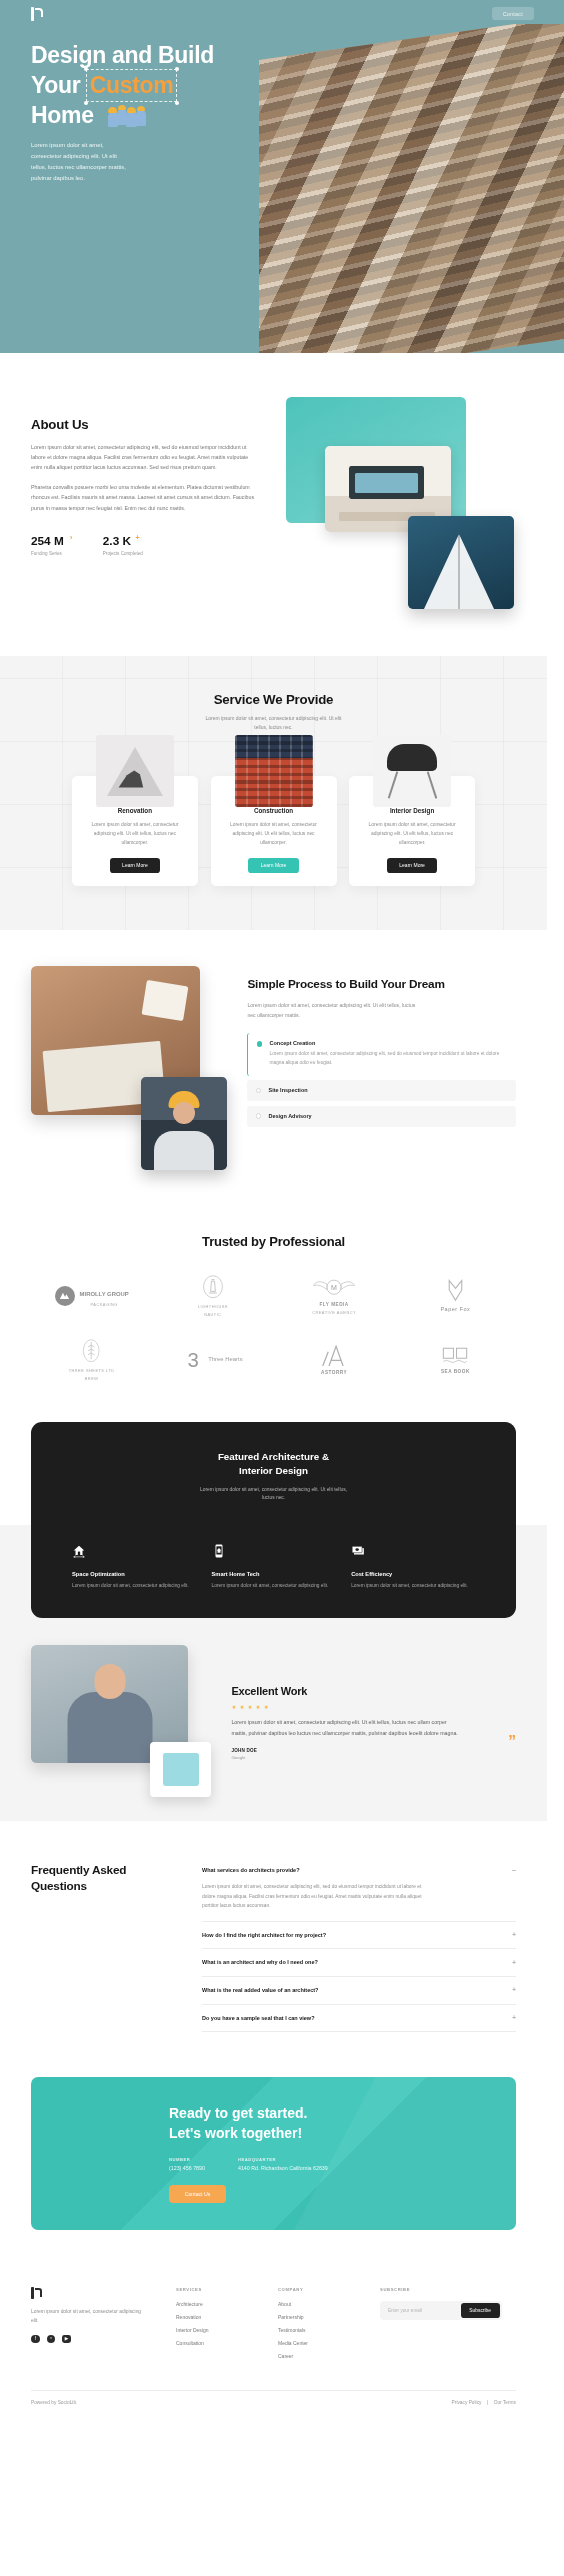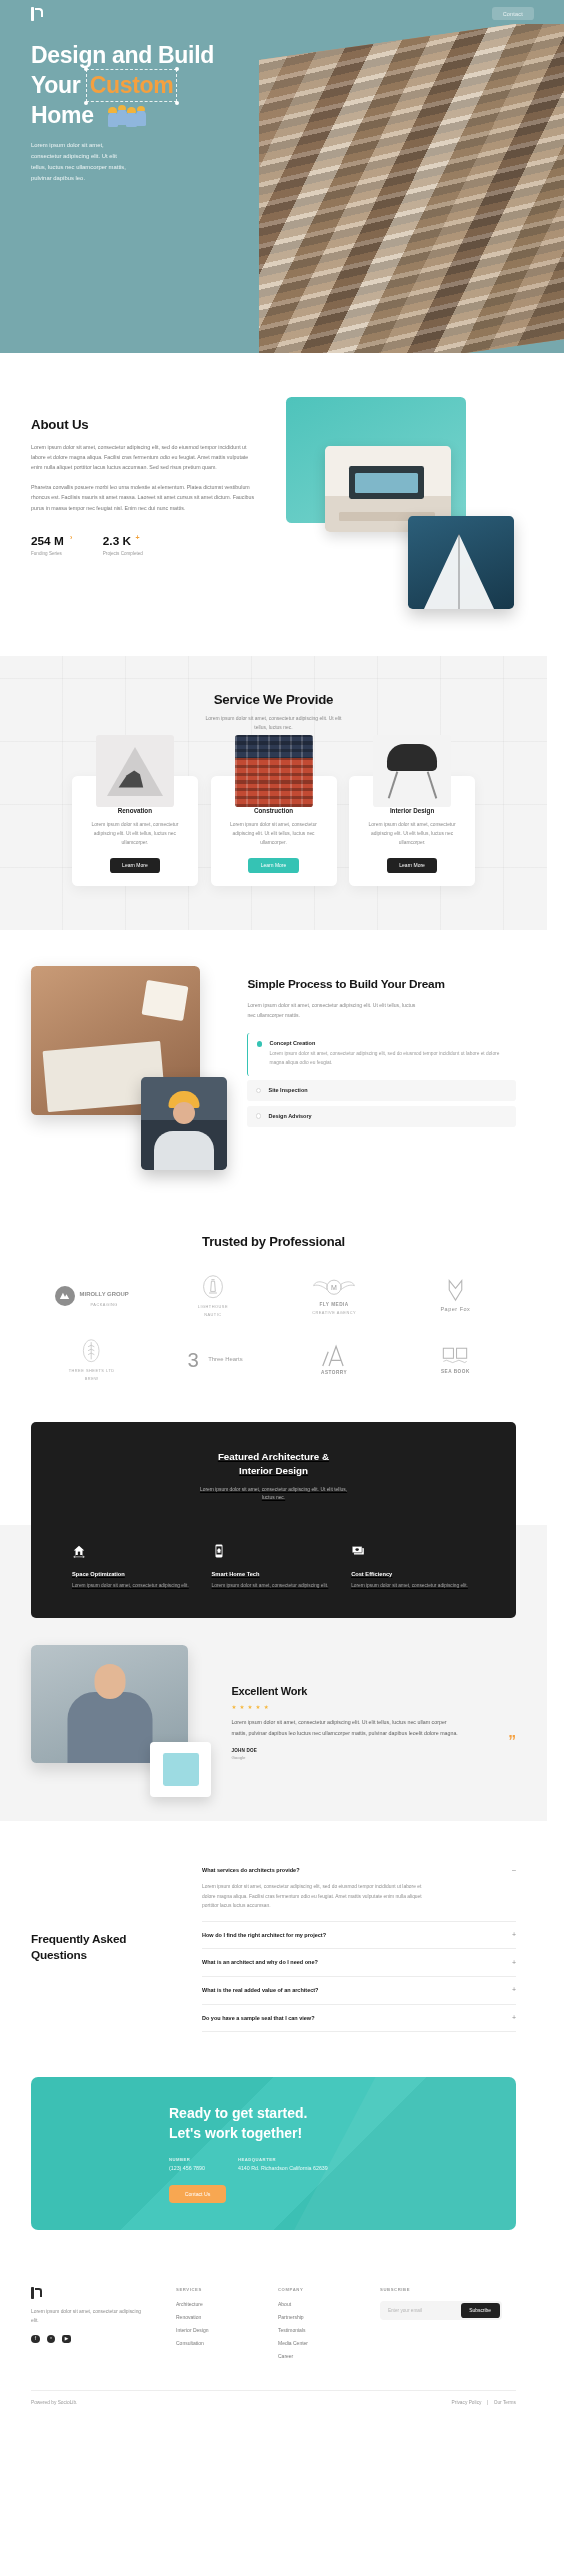--- a/index.html
+++ b/index.html
@@ -127,21 +127,21 @@
   .trusted .h2{font-size:13px;}
   .logos{display:grid;grid-template-columns:repeat(4,1fr);row-gap:20.4px;margin-top:25px;align-items:center;justify-items:center;}
   .lg-item{display:flex;align-items:center;gap:4.7px;color:#9d9d9d;}
   .lg-cap{font-size:3.9px;color:#aaa;letter-spacing:0.5px;margin-top:3.1px;text-align:center;}
   .lg-name{font-size:5.9px;color:#8e8e8e;line-height:1.25;text-align:left;font-weight:bold;}
   .lg-circ{width:20.4px;height:20.4px;border-radius:50%;background:#8e8e8e;display:flex;align-items:center;justify-content:center;}
   .lg-box{display:flex;flex-direction:column;align-items:center;}
 
   
   .featwrap{padding:6.3px 31px 0;background:linear-gradient(180deg,#fff 0 54%,#f4f4f4 54% 100%);}
-  .feat{background:#1d1d1d;border-radius:5px;padding:28px 41px 27px;text-decoration:underline;}
+  .feat{background:#1d1d1d;border-radius:11px;padding:28px 41px 27px;}
   .feat h2{font-size:9.8px;font-weight:bold;color:#fff;text-align:center;line-height:1.45;}
   .feat-sub{font-size:4.9px;line-height:1.8;color:#b4b4b4;text-align:center;margin:7px auto 0;max-width:157px;}
   .feat-items{display:flex;gap:15.7px;margin-top:41px;}
   .fi{flex:1;}
   .fi-ico{width:14px;height:14px;margin-bottom:9.4px;}
   .fi h4{font-size:5.7px;font-weight:bold;color:#fff;}
   .fi p{font-size:4.8px;line-height:1.85;color:#a6a6a6;margin-top:5.5px;}
 
   
   .testi{background:#f4f4f4;padding:27px 31px 35px;display:flex;gap:20.4px;align-items:center;}
@@ -154,21 +154,21 @@
   .ti-card::after{content:"";position:absolute;left:12.6px;top:11px;width:36px;height:33px;background:#9ddbe2;border-radius:2.4px;}
   .ti-right{flex:1;padding-top:14px;}
   .ti-right .h2{font-size:11px;}
   .stars{color:#f6b73c;font-size:5.5px;letter-spacing:0.8px;margin-top:6.3px;}
   .ti-quote{font-size:5.3px;line-height:1.95;color:#5e5e5e;margin-top:7.8px;max-width:228px;}
   .ti-name{font-size:4.6px;font-weight:bold;color:#222;margin-top:10.2px;letter-spacing:0.2px;}
   .ti-org{font-size:4.4px;color:#9c9c9c;margin-top:1.6px;}
   .qmark{float:right;color:#f5a03f;font-size:15.7px;font-weight:bold;line-height:.6;margin-top:-11px;}
 
   
-  .faq{padding:36px 31px 31px;display:flex;gap:22px;align-items:center;}
+  .faq{padding:36px 31px 31px;display:flex;gap:22px;align-items:flex-start;}
   .faq-left{width:149px;padding-top:6.3px;}
   .faq-left .h2{font-size:11.8px;line-height:1.32;}
   .faq-right{flex:1;}
   .faq-item{border-bottom:0.8px solid #ececec;padding:9.4px 0 10.2px;}
   .faq-q{display:flex;justify-content:space-between;align-items:center;gap:7.8px;}
   .faq-q span.q{font-size:5.5px;font-weight:bold;color:#161616;}
   .faq-q span.ic{font-size:7px;color:#8d8d8d;line-height:1;}
   .faq-a{font-size:4.9px;line-height:1.95;color:#8f8f8f;margin-top:8.6px;max-width:220px;}
 
   

